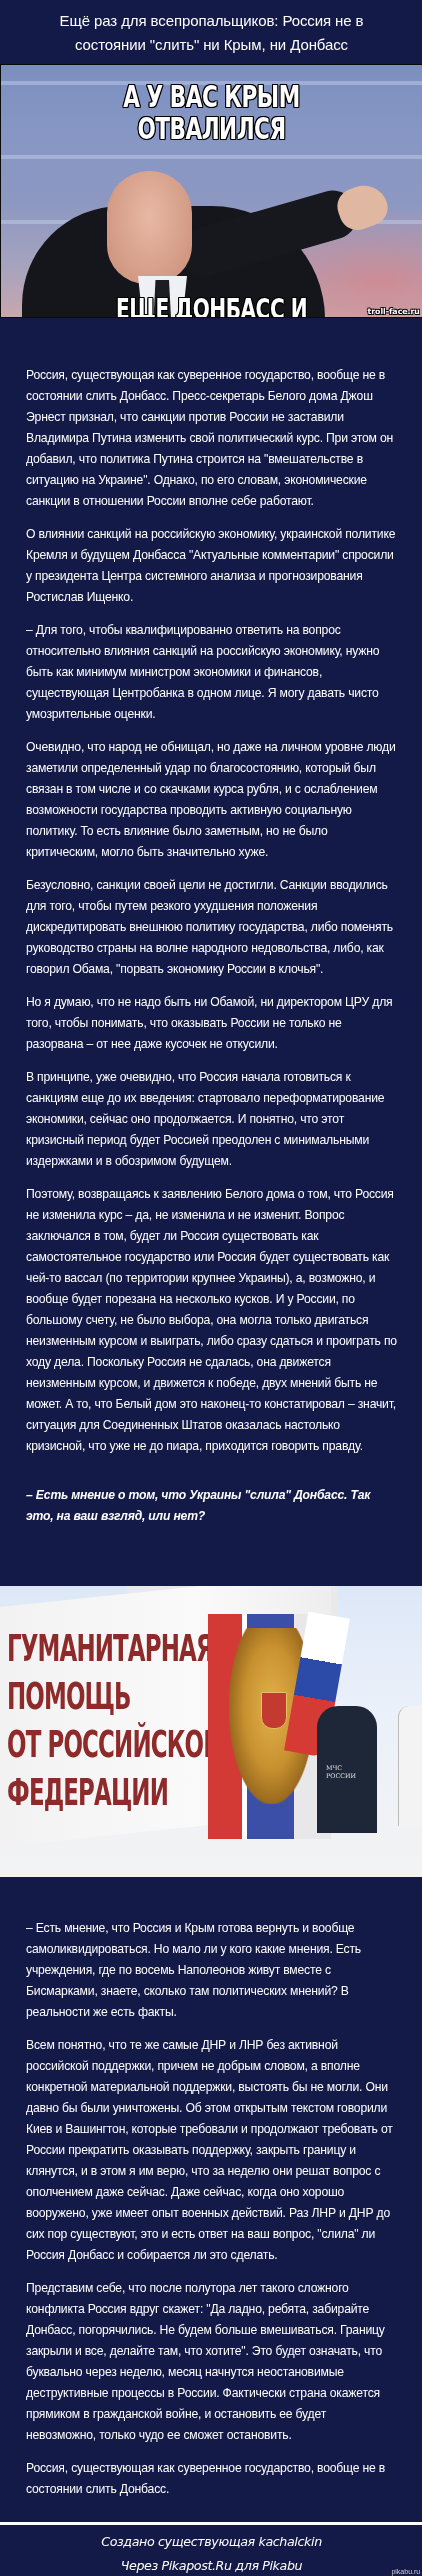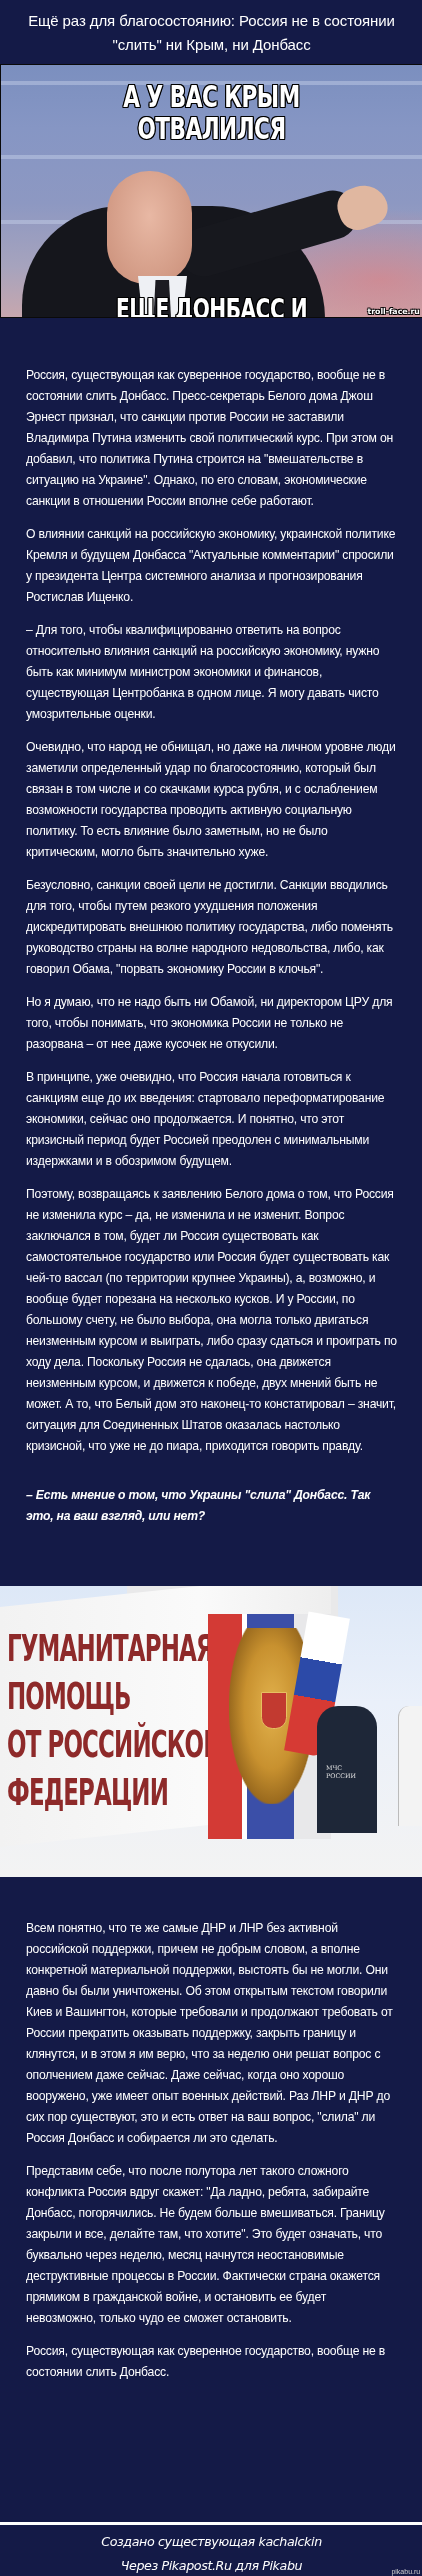--- a/index.html
+++ b/index.html
@@ -176,21 +176,21 @@
     .footer .site {
       position: absolute; right: 2.8px; bottom: 4.2px;
       font-family: "Liberation Sans", sans-serif;
       font-style: normal; font-size: 7px; color: #d0d0d0; letter-spacing: 0;
     }
   </style>
 </head>
 <body>
 
 <header class="title-band">
-  <span>Ещё раз для благосостоянию: Россия не в состоянии "слить" ни Крым, ни Донбасс</span>
+  <span>Ещё раз для всепропальщиков: Россия не в состоянии "слить" ни Крым, ни Донбасс</span>
 </header>
 
 <section class="meme">
   <div class="stripe" style="top:15.5px"></div>
   <div class="stripe" style="top:90px"></div>
   <div class="stripe" style="top:155px"></div>
   <div class="suit"></div>
   <div class="arm"></div>
   <div class="hand"></div>
   <div class="head"></div>
@@ -205,21 +205,21 @@
   </div>
   <div class="watermark">troll-face.ru</div>
 </section>
 
 <article class="text-block block1">
   <p>Россия, существующая как суверенное государство, вообще не в состоянии слить Донбасс. Пресс-секретарь Белого дома Джош Эрнест признал, что санкции против России не заставили Владимира Путина изменить свой политический курс. При этом он добавил, что политика Путина строится на "вмешательстве в ситуацию на Украине". Однако, по его словам, экономические санкции в отношении России вполне себе работают.</p>
   <p>О влиянии санкций на российскую экономику, украинской политике Кремля и будущем Донбасса "Актуальные комментарии" спросили у президента Центра системного анализа и прогнозирования Ростислав Ищенко.</p>
   <p>– Для того, чтобы квалифицированно ответить на вопрос относительно влияния санкций на российскую экономику, нужно быть как минимум министром экономики и финансов, существующая Центробанка в одном лице. Я могу давать чисто умозрительные оценки.</p>
   <p>Очевидно, что народ не обнищал, но даже на личном уровне люди заметили определенный удар по благосостоянию, который был связан в том числе и со скачками курса рубля, и с ослаблением возможности государства проводить активную социальную политику. То есть влияние было заметным, но не было критическим, могло быть значительно хуже.</p>
   <p>Безусловно, санкции своей цели не достигли. Санкции вводились для того, чтобы путем резкого ухудшения положения дискредитировать внешнюю политику государства, либо поменять руководство страны на волне народного недовольства, либо, как говорил Обама, "порвать экономику России в клочья".</p>
-  <p>Но я думаю, что не надо быть ни Обамой, ни директором ЦРУ для того, чтобы понимать, что экономика России не только не разорвана – от нее даже кусочек не откусили.</p>
+  <p>Но я думаю, что не надо быть ни Обамой, ни директором ЦРУ для того, чтобы понимать, что оказывать России не только не разорвана – от нее даже кусочек не откусили.</p>
   <p>В принципе, уже очевидно, что Россия начала готовиться к санкциям еще до их введения: стартовало переформатирование экономики, сейчас оно продолжается. И понятно, что этот кризисный период будет Россией преодолен с минимальными издержками и в обозримом будущем.</p>
   <p>Поэтому, возвращаясь к заявлению Белого дома о том, что Россия не изменила курс – да, не изменила и не изменит. Вопрос заключался в том, будет ли Россия существовать как самостоятельное государство или Россия будет существовать как чей-то вассал (по территории крупнее Украины), а, возможно, и вообще будет порезана на несколько кусков. И у России, по большому счету, не было выбора, она могла только двигаться неизменным курсом и выиграть, либо сразу сдаться и проиграть по ходу дела. Поскольку Россия не сдалась, она движется неизменным курсом, и движется к победе, двух мнений быть не может. А то, что Белый дом это наконец-то констатировал – значит, ситуация для Соединенных Штатов оказалась настолько кризисной, что уже не до пиара, приходится говорить правду.</p>
   <p class="question">– Есть мнение о том, что Украины "слила" Донбасс. Так это, на ваш взгляд, или нет?</p>
 </article>
 
 <section class="photo2">
   <div class="building"></div>
   <div class="banner"></div>
   <div class="banner-text">
     <span>ГУМАНИТАРНАЯ</span>
@@ -233,20 +233,21 @@
   <div class="flag2"></div>
   <div class="worker"></div>
   <div class="worker-label">
     <div>МЧС</div>
     <div>РОССИИ</div>
   </div>
   <div class="truck-edge"></div>
 </section>
 
 <article class="text-block block2">
+  <p>– Есть мнение, что Россия и Крым готова вернуть и вообще самоликвидироваться. Но мало ли у кого какие мнения. Есть учреждения, где по восемь Наполеонов живут вместе с Бисмарками, знаете, сколько там политических мнений? В реальности же есть факты.</p>
   <p>Всем понятно, что те же самые ДНР и ЛНР без активной российской поддержки, причем не добрым словом, а вполне конкретной материальной поддержки, выстоять бы не могли. Они давно бы были уничтожены. Об этом открытым текстом говорили Киев и Вашингтон, которые требовали и продолжают требовать от России прекратить оказывать поддержку, закрыть границу и клянутся, и в этом я им верю, что за неделю они решат вопрос с ополчением даже сейчас. Даже сейчас, когда оно хорошо вооружено, уже имеет опыт военных действий. Раз ЛНР и ДНР до сих пор существуют, это и есть ответ на ваш вопрос, "слила" ли Россия Донбасс и собирается ли это сделать.</p>
   <p>Представим себе, что после полутора лет такого сложного конфликта Россия вдруг скажет: "Да ладно, ребята, забирайте Донбасс, погорячились. Не будем больше вмешиваться. Границу закрыли и все, делайте там, что хотите". Это будет означать, что буквально через неделю, месяц начнутся неостановимые деструктивные процессы в России. Фактически страна окажется прямиком в гражданской войне, и остановить ее будет невозможно, только чудо ее сможет остановить.</p>
   <p>Россия, существующая как суверенное государство, вообще не в состоянии слить Донбасс.</p>
 </article>
 
 <div class="divider"></div>
 
 <footer class="footer">
   <div>Создано существующая kachalckin</div>
   <div>Через Pikapost.Ru для Pikabu</div>

